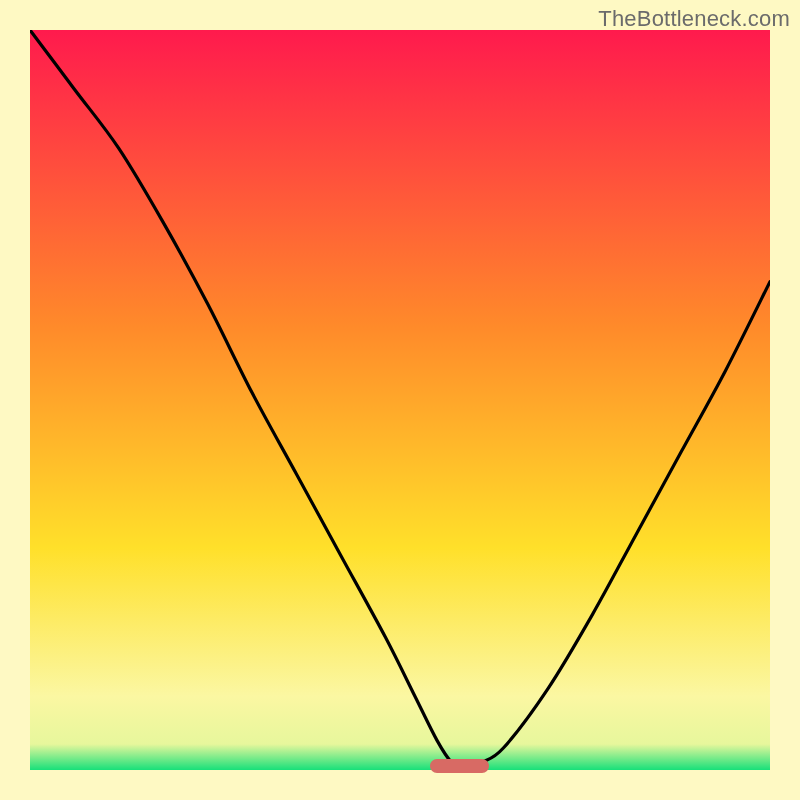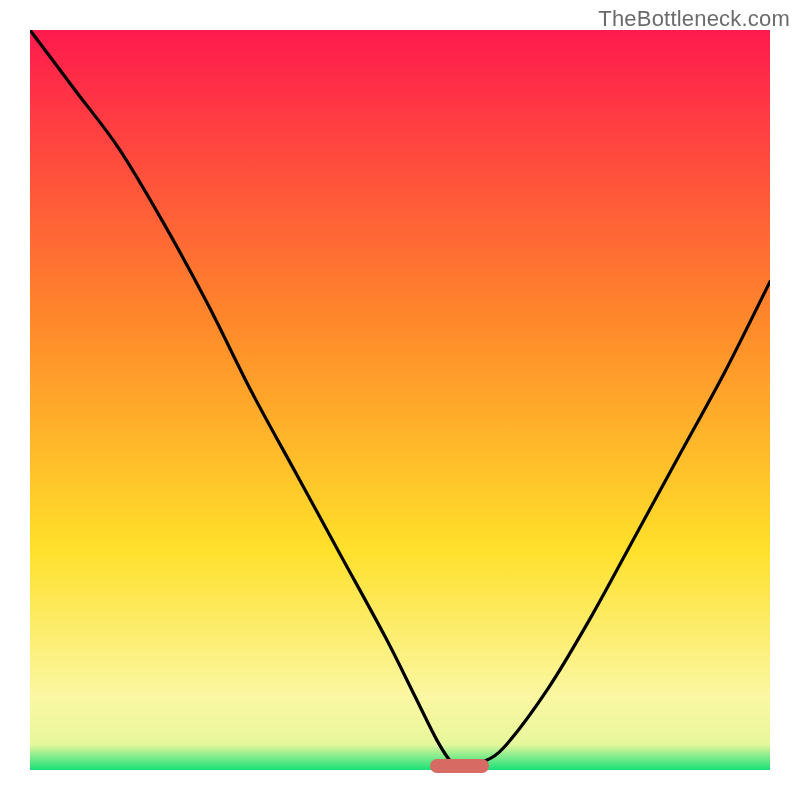--- a/index.html
+++ b/index.html
@@ -7,21 +7,21 @@
     padding: 0;
     width: 800px;
     height: 800px;
     background: #000;
     overflow: hidden;
   }
   .chart-container {
     position: relative;
     width: 800px;
     height: 800px;
-    background: #ffffff;
+    background: #fef9c3;
   }
   .plot-area {
     position: absolute;
     left: 30px;
     top: 30px;
     width: 740px;
     height: 740px;
   }
   .gradient-bg {
     position: absolute;

